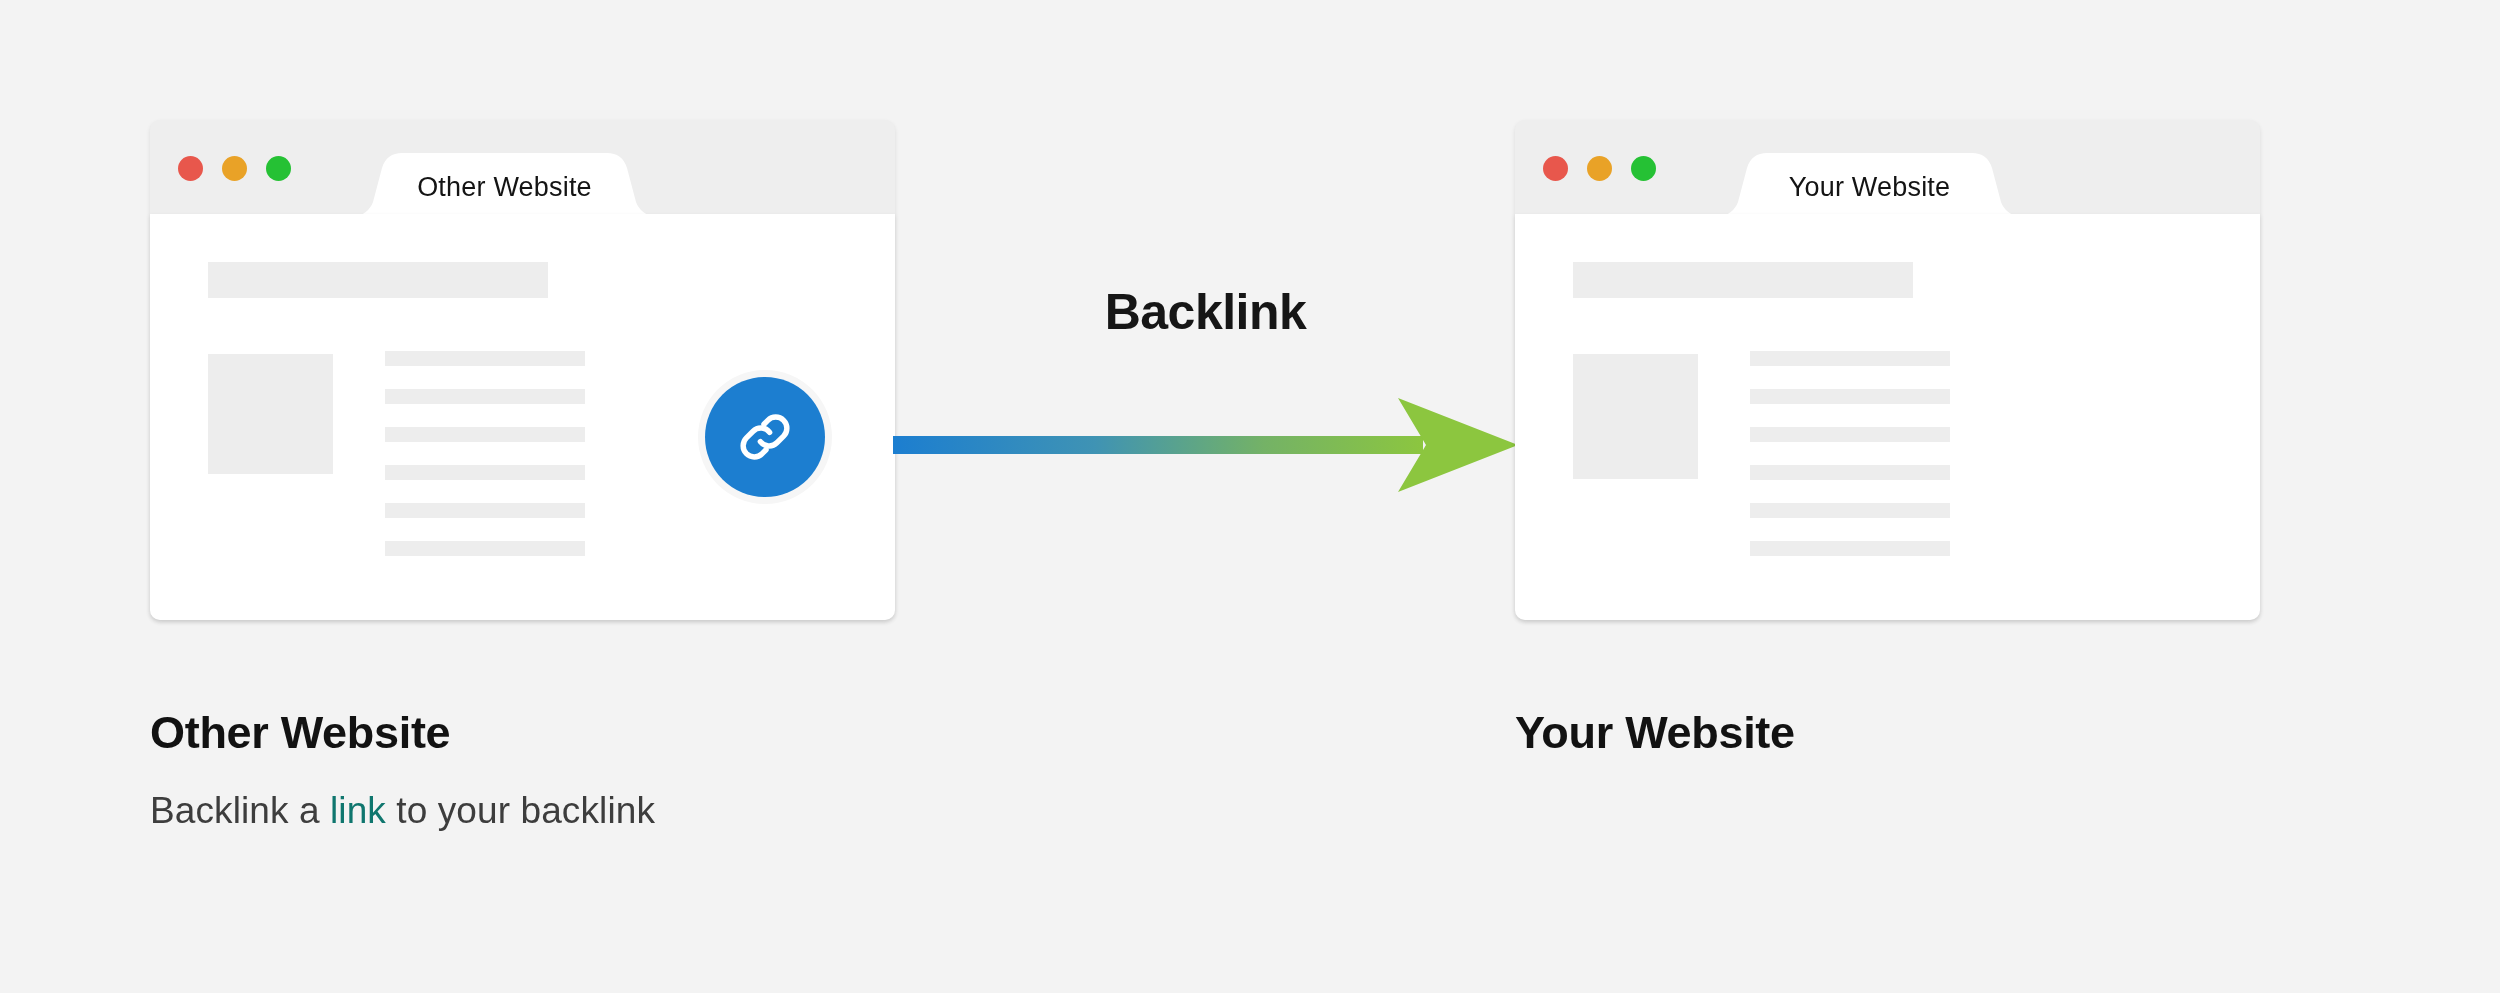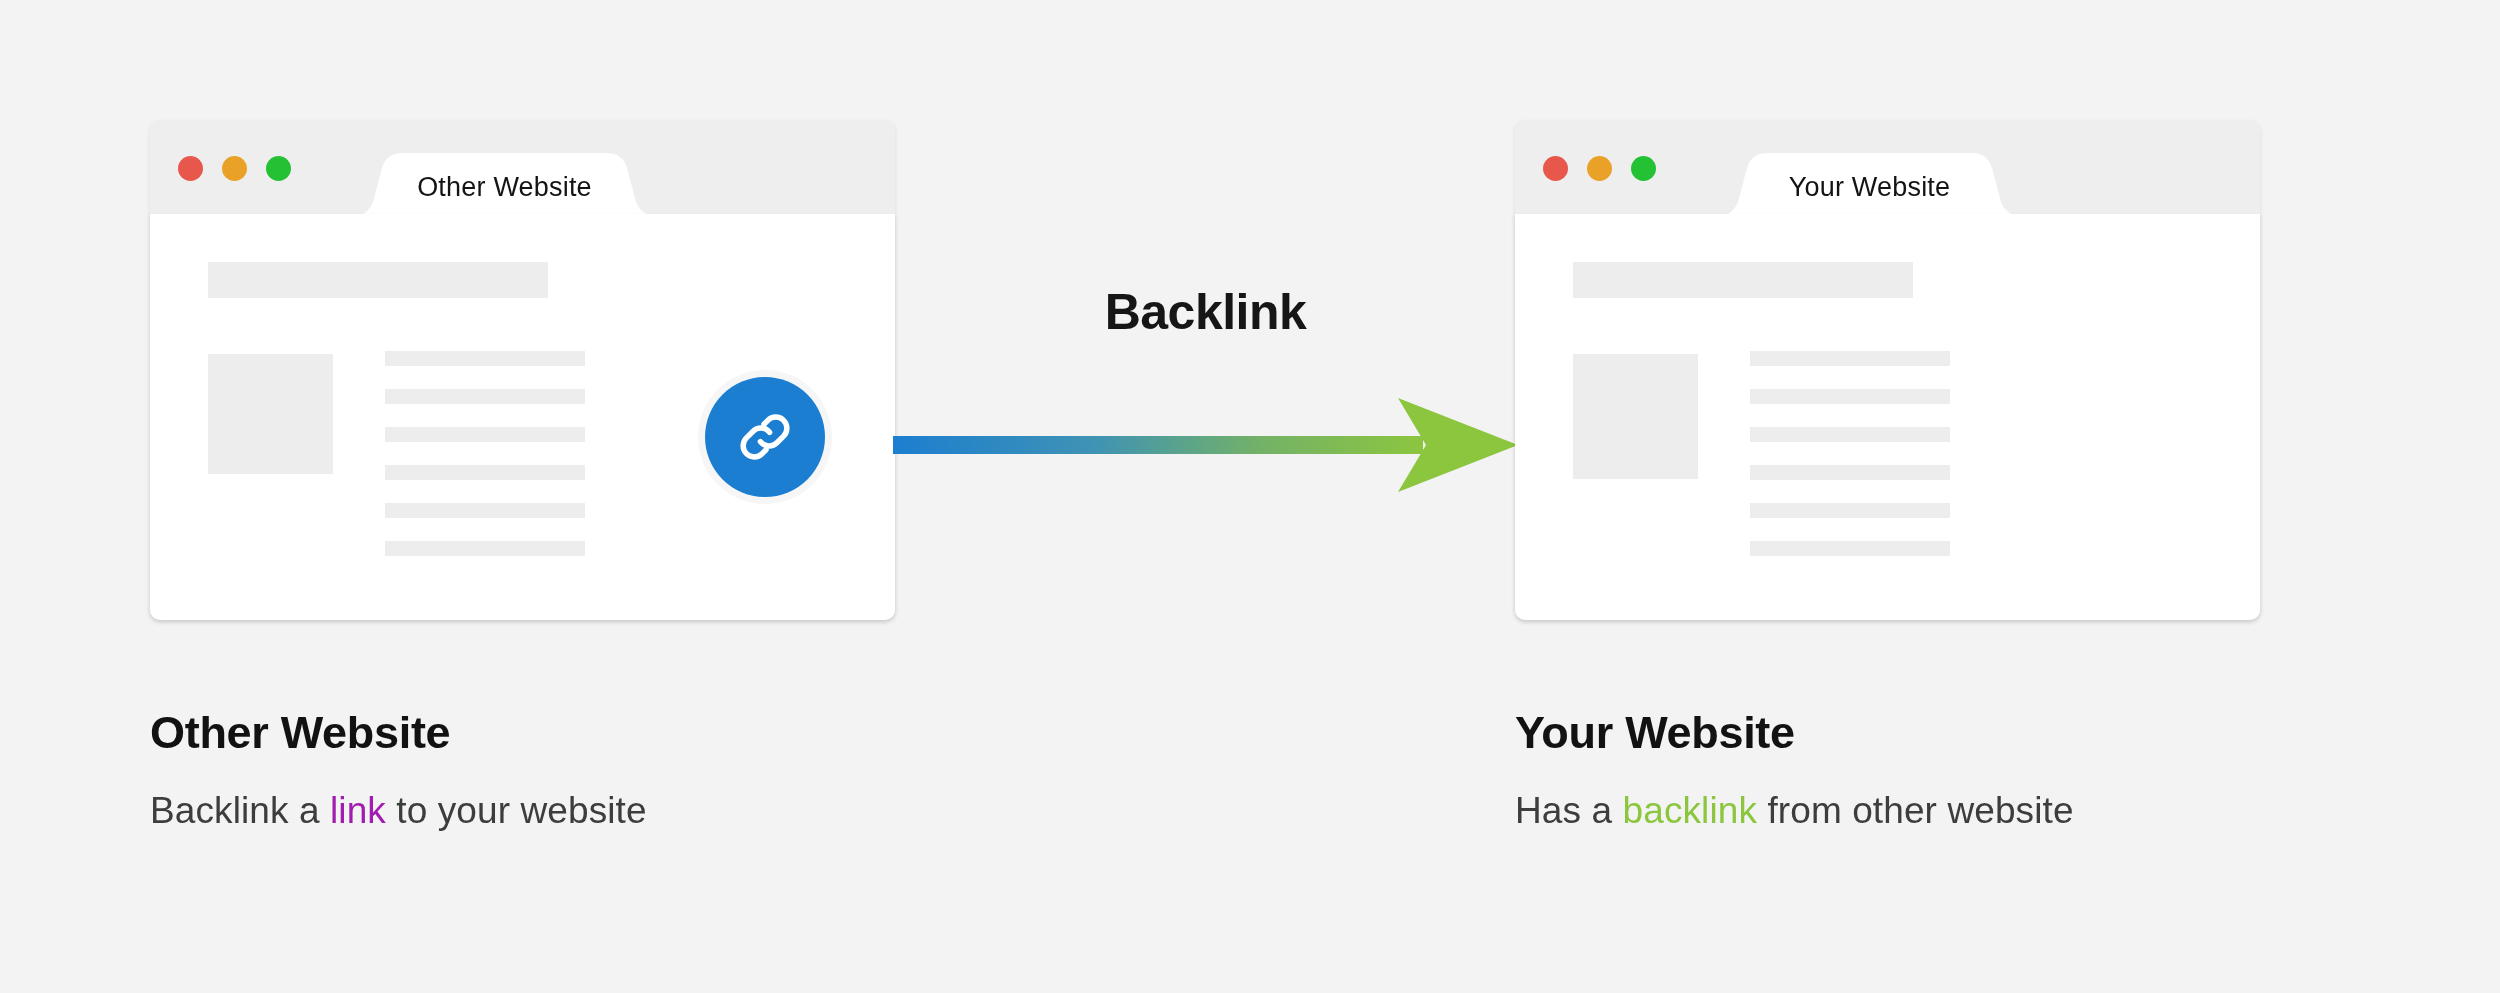--- a/index.html
+++ b/index.html
@@ -162,21 +162,21 @@
     line-height: 1.1;
   }
   .caption p {
     margin: 0;
     padding-top: 32px;
     font-size: 37px;
     color: #3d3d3d;
     letter-spacing: 0.1px;
     line-height: 1.15;
   }
-  .hl-link  { color: #a21caf; }
+  .hl-link  { color: #0f766e; }
   .hl-green { color: #8cc63f; }
 </style>
 </head>
 <body>
 
 <div class="stage">
 
   <div class="browser left">
     <div class="chrome"></div>
 
@@ -259,24 +259,21 @@
         <div class="line" style="width:200px;"></div>
         <div class="line" style="width:200px;"></div>
         <div class="line" style="width:200px;"></div>
       </div>
     </div>
   </div>
 
   <div class="caption left">
     <h2>Other Website</h2>
     <p>
-      <span>Backlink a </span><span class="hl-link">link</span><span> to your website</span>
+      <span>Backlink a </span><span class="hl-link">link</span><span> to your backlink</span>
     </p>
   </div>
 
   <div class="caption right">
     <h2>Your Website</h2>
-    <p>
-      <span>Has a </span><span class="hl-green">backlink</span><span> from other website</span>
-    </p>
   </div>
 
 </div>
 
 </body></html>

